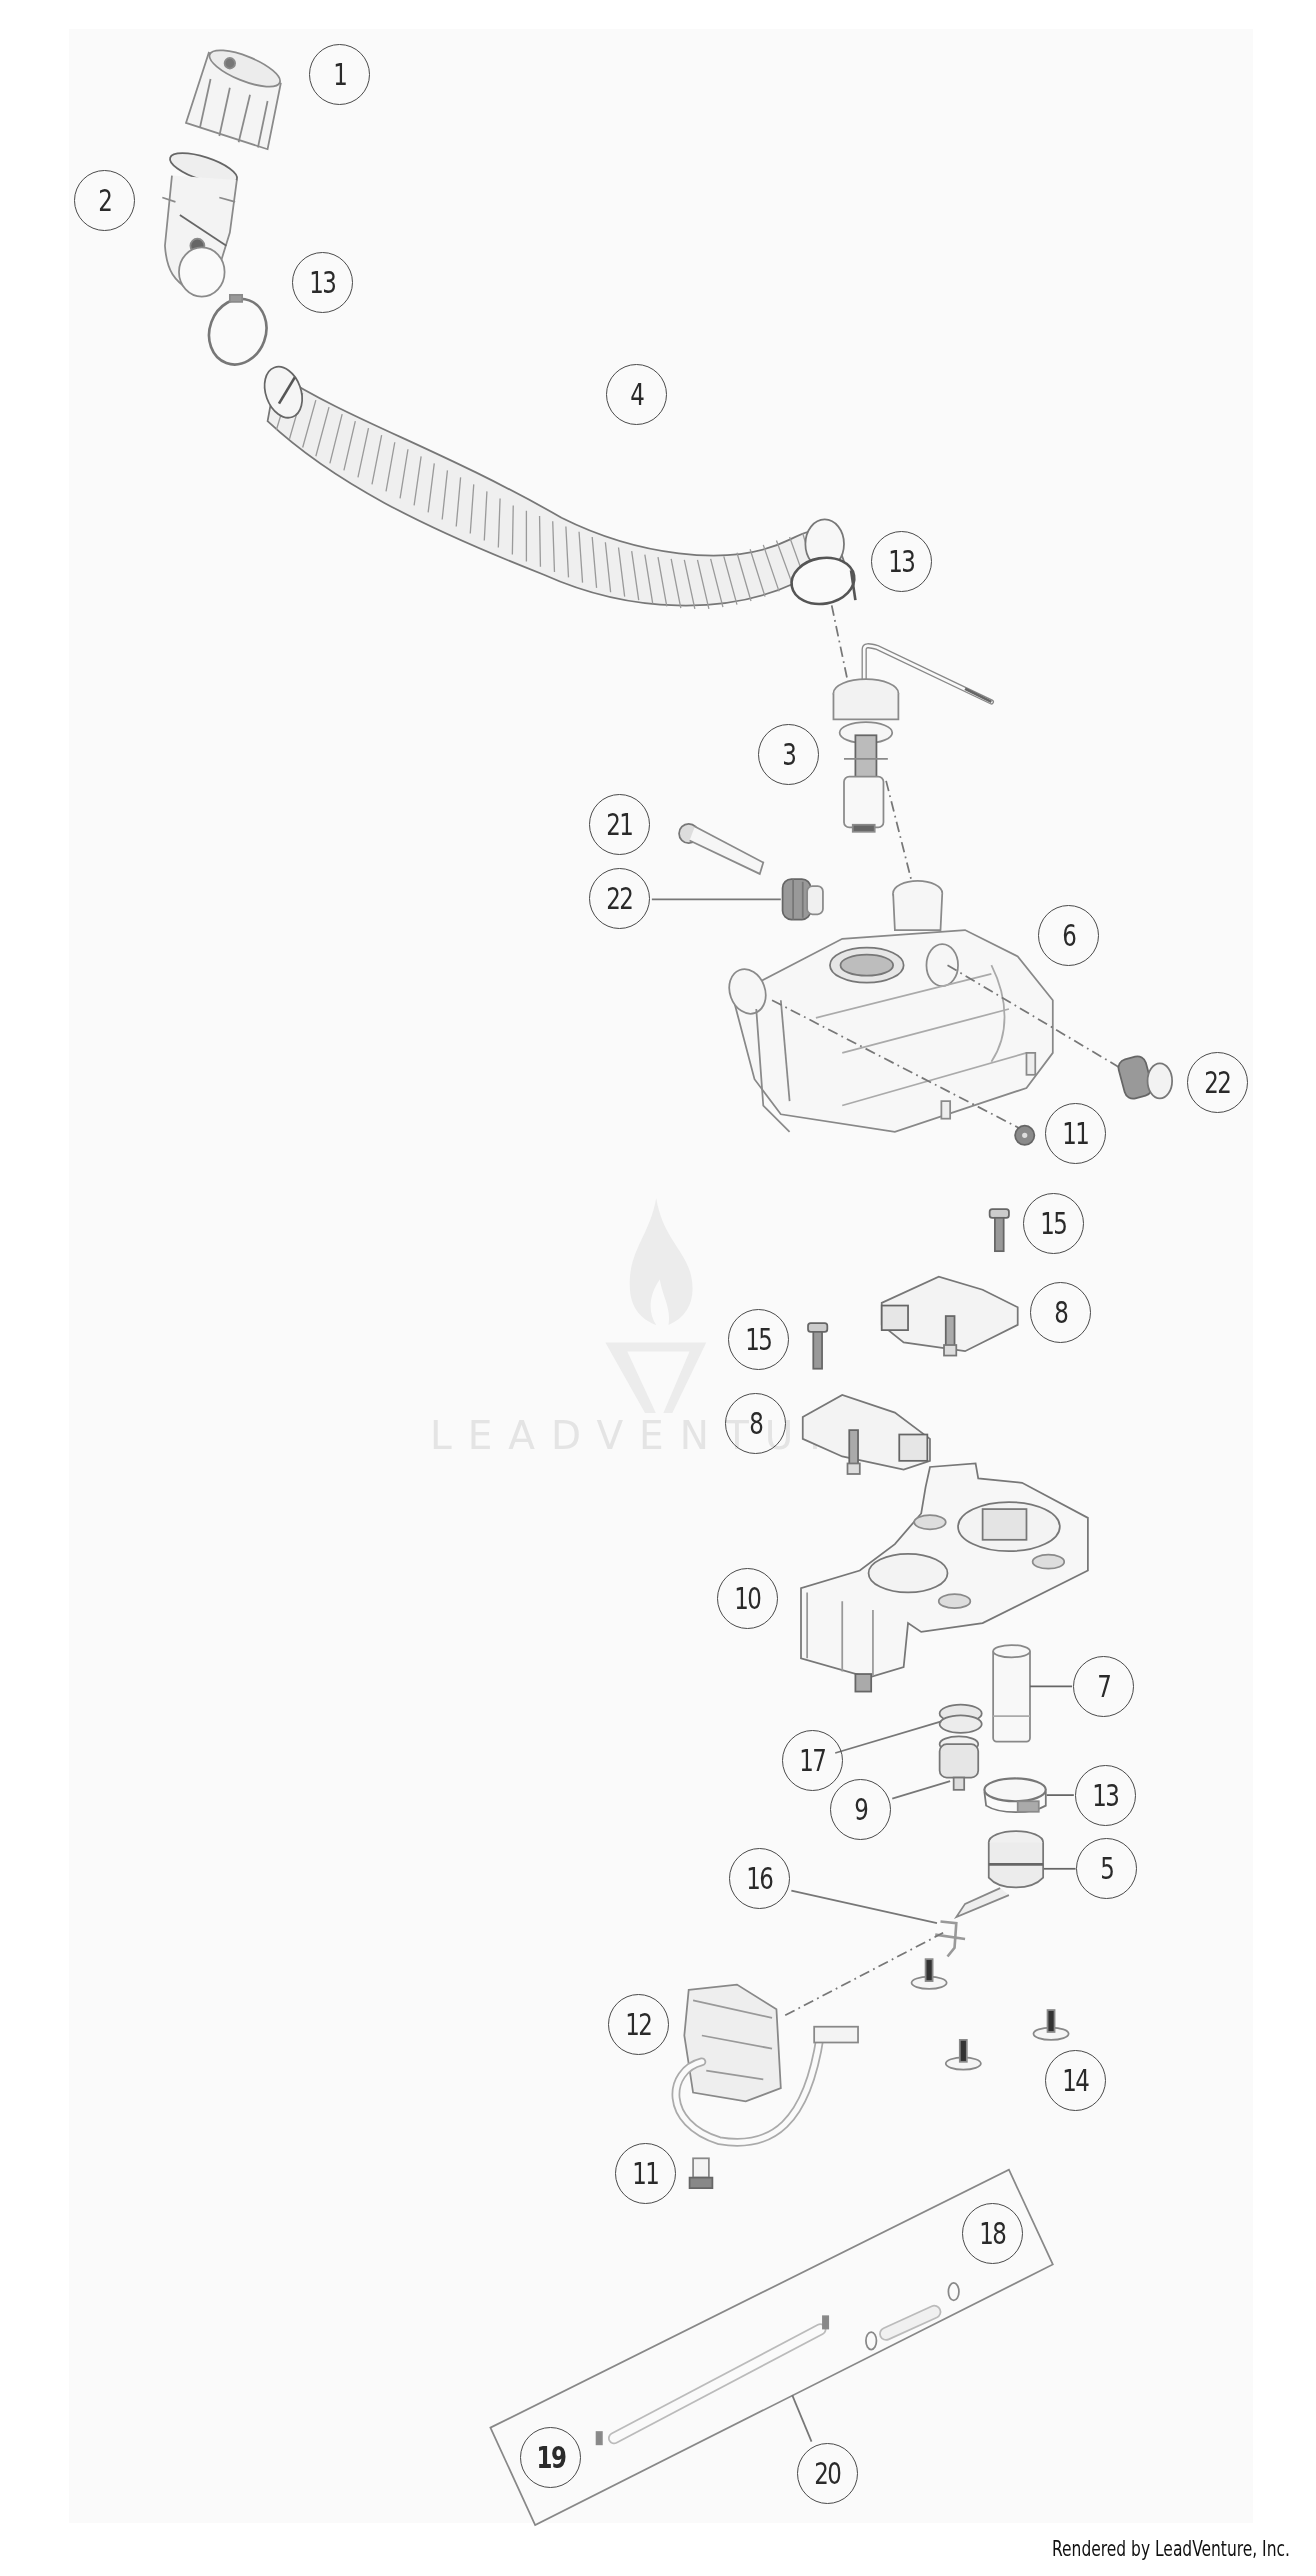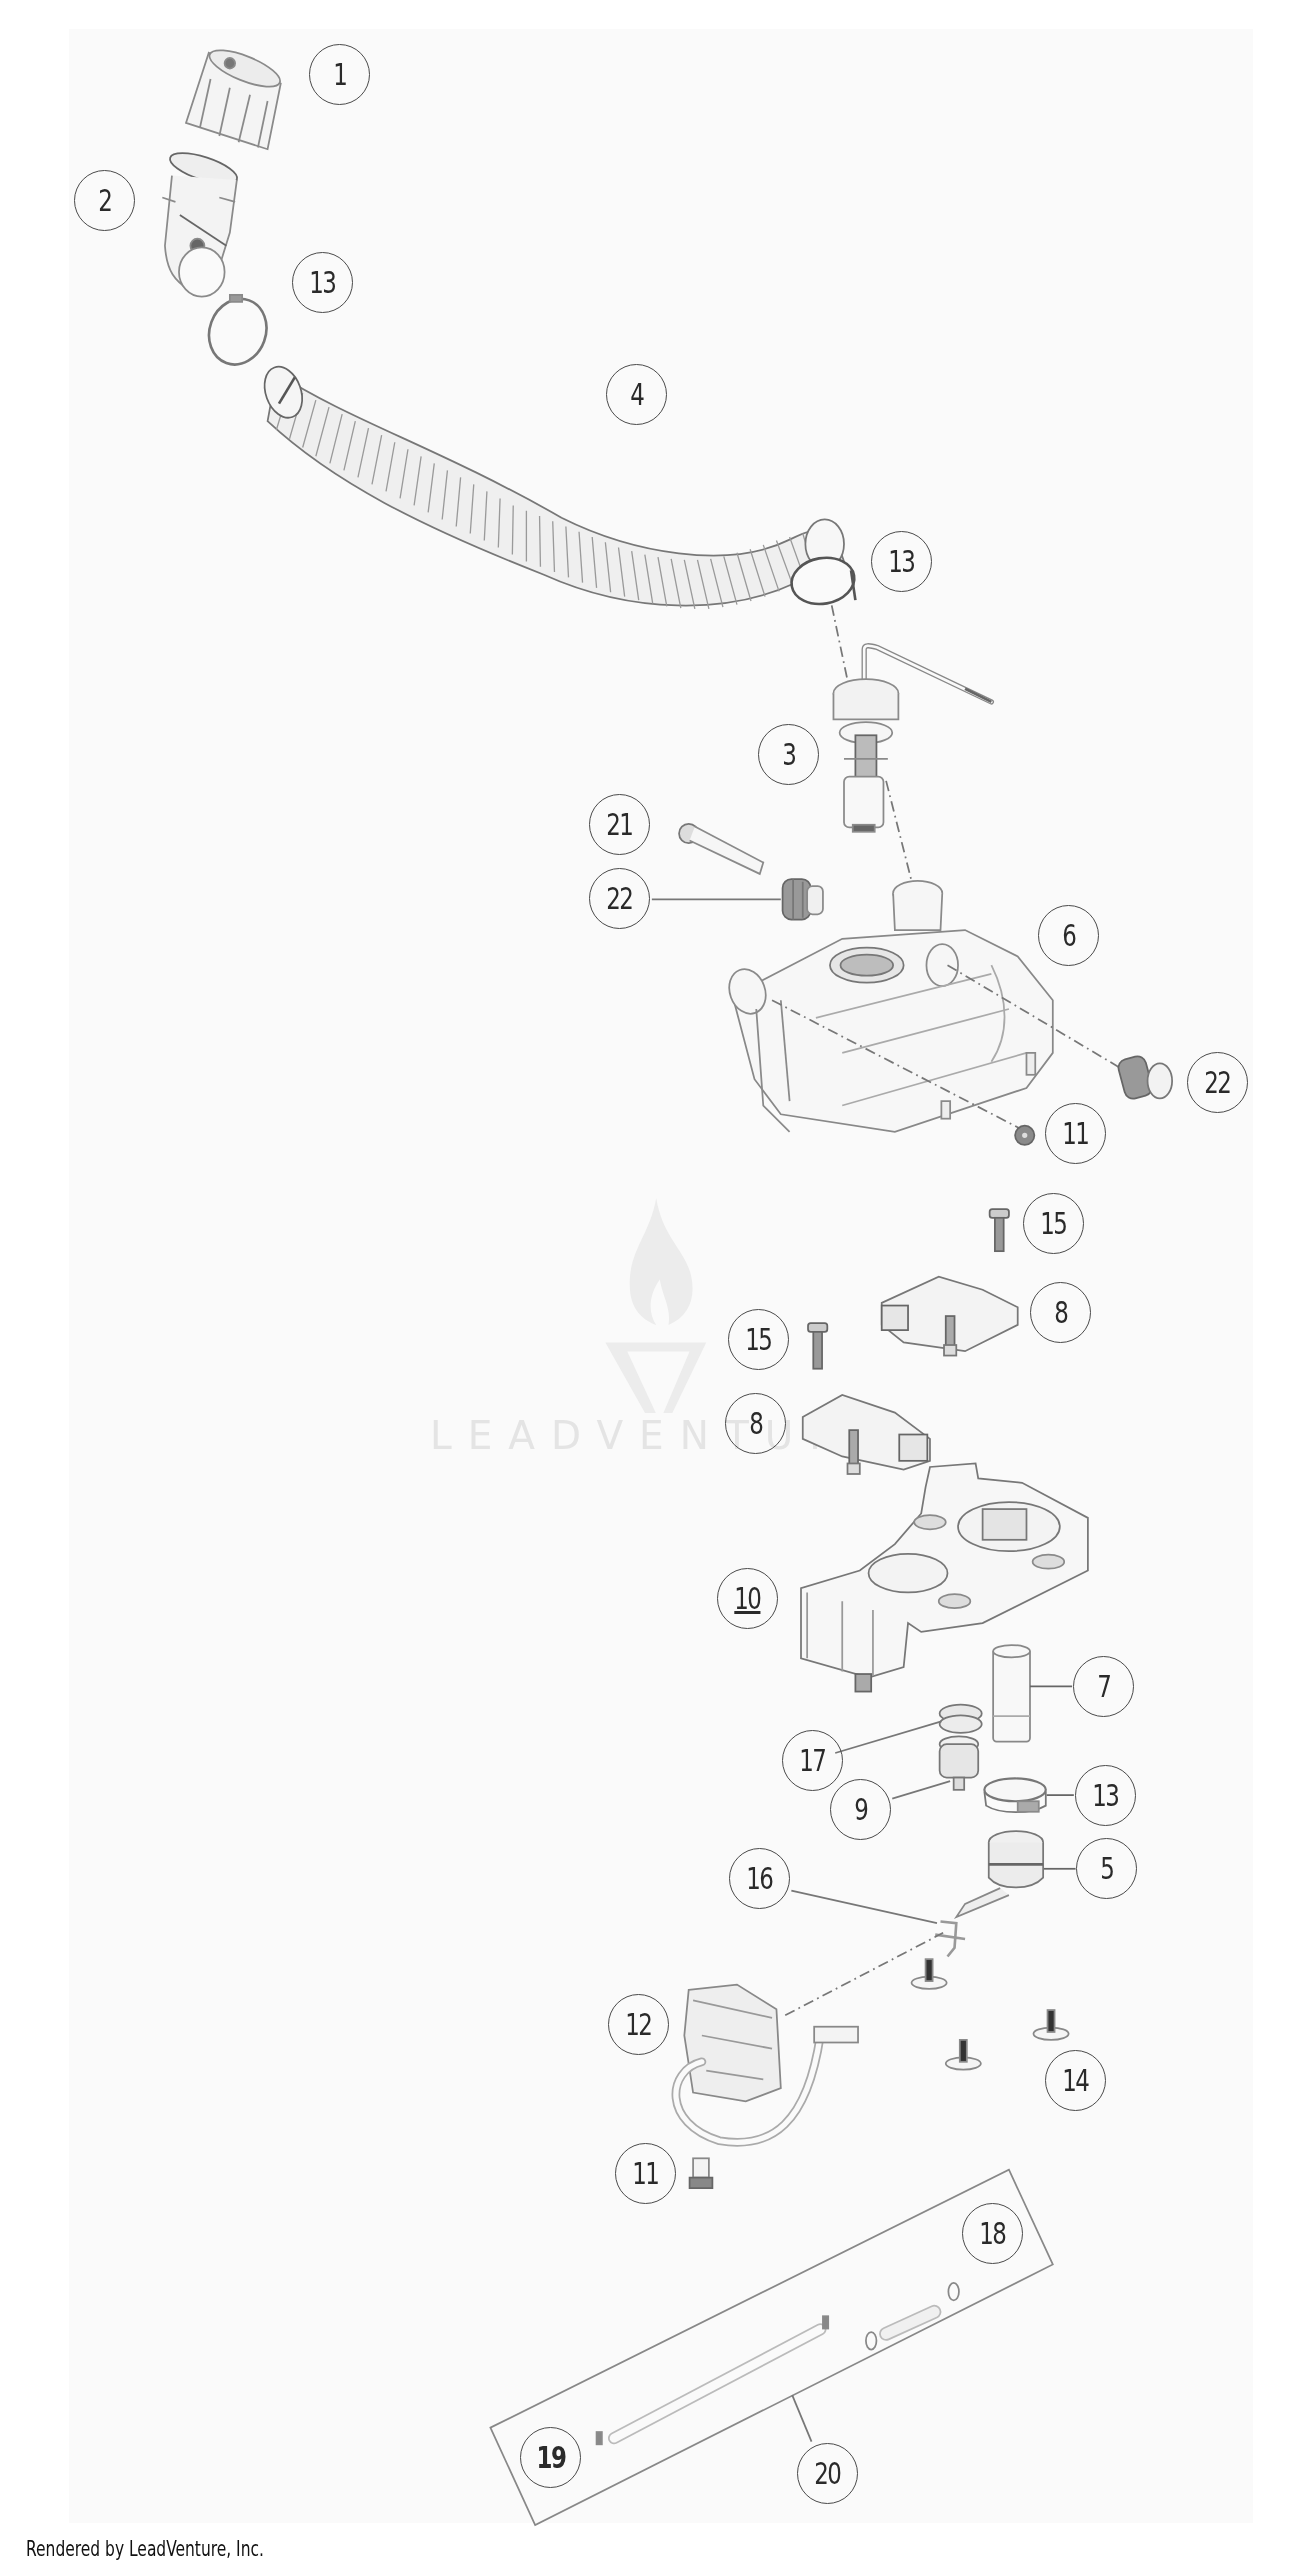--- a/index.html
+++ b/index.html
@@ -10,21 +10,21 @@
   .callout { position: absolute; width: 61px; height: 61px; margin-left: -31px; margin-top: -31px;
              border: 1.8px solid #4a4a4a; border-radius: 50%; box-sizing: border-box;
              display: flex; align-items: center; justify-content: center;
              font-family: "DejaVu Sans Condensed", "DejaVu Sans", sans-serif;
              font-size: 30px; color: #2a2a2a; letter-spacing: -1.8px; background: transparent; cursor: pointer; }
   .callout span { transform: scaleX(0.85); display: inline-block; }
   #watermark { position: absolute; left: 430px; top: 1167px; width: 456px; height: 290px; pointer-events: none; }
   #wm-text { position: absolute; left: 0; top: 246px; width: 456px; text-align: center;
              font-family: "DejaVu Sans", sans-serif; font-size: 39px; letter-spacing: 16px;
              color: #e4e4e4; font-weight: normal; }
-  #footer { position: absolute; left: 0; top: 2537px; width: 1316px; text-align: left;
+  #footer { position: absolute; left: 0; top: 2537px; width: 1316px; text-align: right;
             font-family: "DejaVu Sans Condensed", "DejaVu Sans", sans-serif; font-size: 21px; color: #111; }
   #footer span { display: inline-block; transform: scaleX(0.82); }
 </style>
 </head>
 <body>
 
 <div id="panel"></div>
 
 <div id="watermark">
   <svg width="456" height="246" viewBox="0 0 520 280">
@@ -290,21 +290,21 @@
     </div>
     <div class="callout" style="left: 1061px; top: 1313px;">
       <span>8</span>
     </div>
     <div class="callout" style="left: 759px; top: 1340px;">
       <span>15</span>
     </div>
     <div class="callout" style="left: 756px; top: 1424px;">
       <span>8</span>
     </div>
-    <div class="callout" style="left: 748px; top: 1599px; text-decoration: underline;">
+    <div class="callout" style="left: 748px; top: 1599px;">
       <span>10</span>
     </div>
     <div class="callout" style="left: 1104px; top: 1687px;">
       <span>7</span>
     </div>
     <div class="callout" style="left: 813px; top: 1761px;">
       <span>17</span>
     </div>
     <div class="callout" style="left: 1106px; top: 1796px;">
       <span>13</span>

